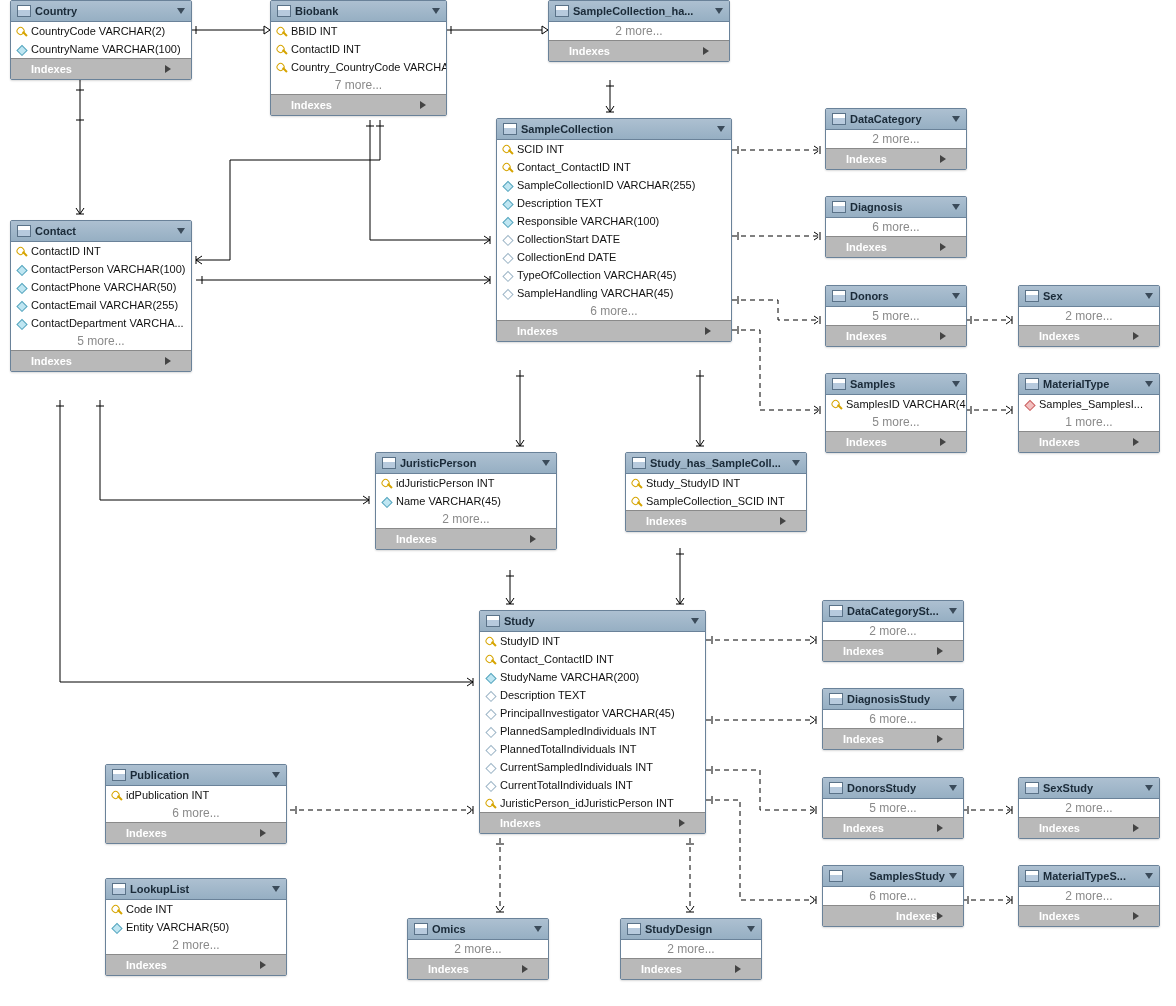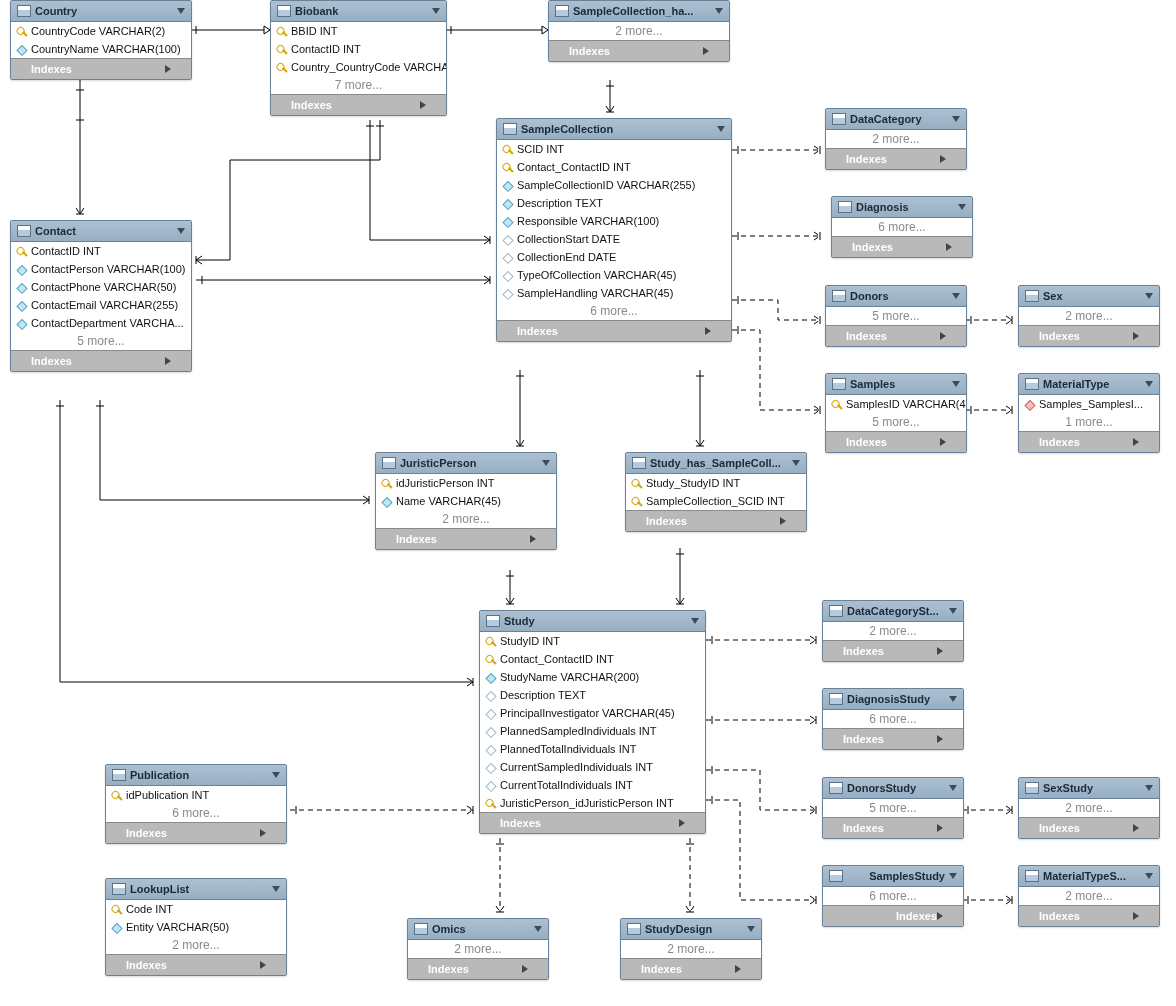--- a/index.html
+++ b/index.html
@@ -246,21 +246,21 @@
         <span class="chevron"></span>
       </div>
       <div class="tbl-body">
         <div class="row more">2 more...</div>
       </div>
       <div class="tbl-footer">
         <span class="label">Indexes</span>
         <span class="tri"></span>
       </div>
     </div>
-    <div class="tbl" style="left: 825px; top: 196px; width: 140px; margin-left: 6px;">
+    <div class="tbl" style="left: 825px; top: 196px; width: 140px;">
       <div class="tbl-header">
         <span class="tbl-icon"></span>
         <span class="tbl-title">Diagnosis</span>
         <span class="chevron"></span>
       </div>
       <div class="tbl-body">
         <div class="row more">6 more...</div>
       </div>
       <div class="tbl-footer">
         <span class="label">Indexes</span>

